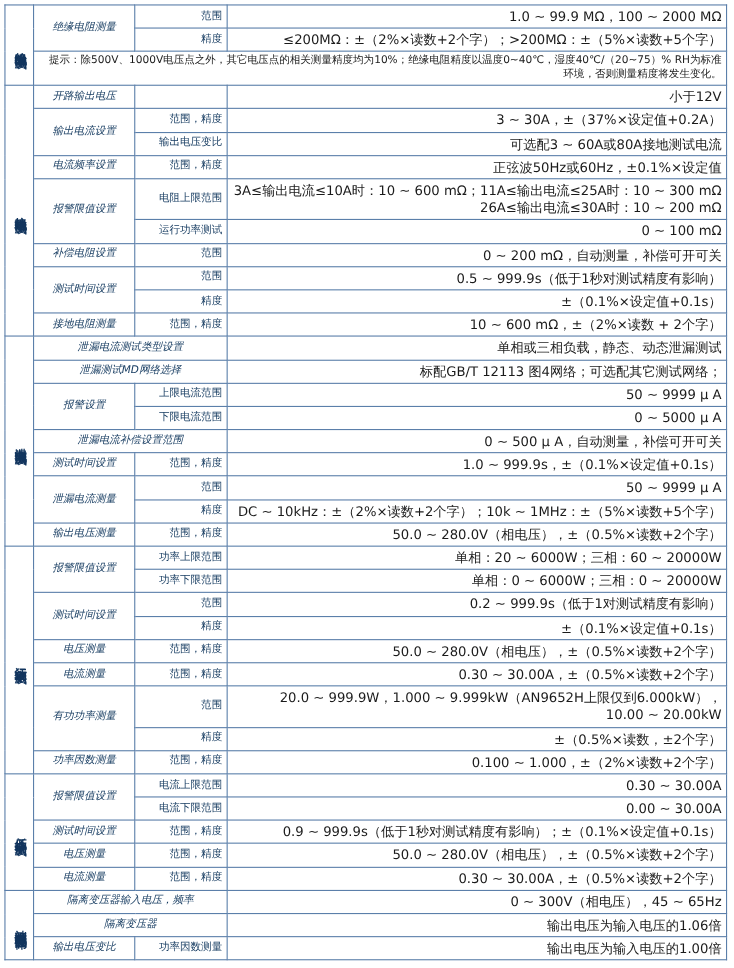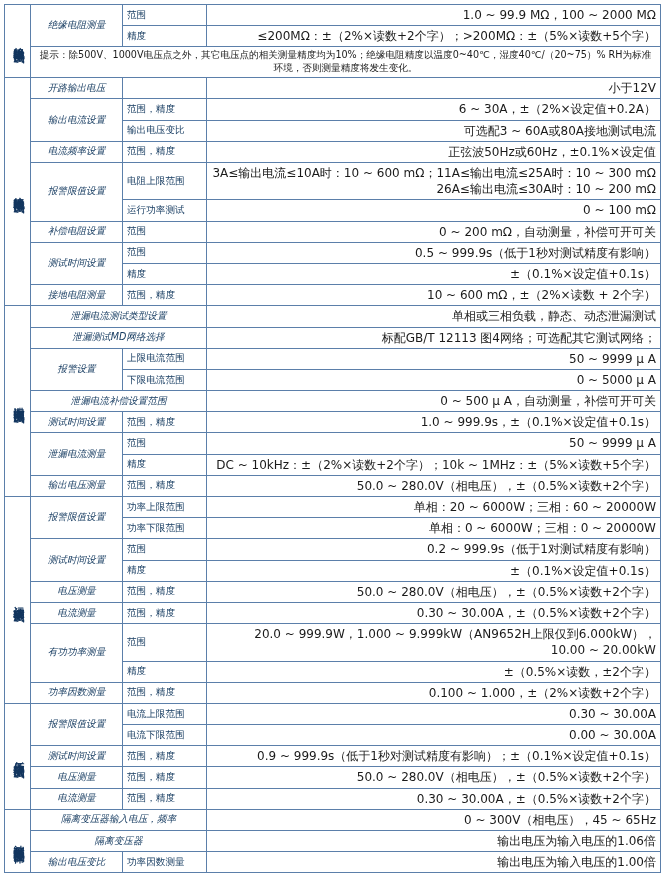--- a/index.html
+++ b/index.html
@@ -55,31 +55,31 @@
     width: 92px;
     background: #eaf2fa;
     text-align: center;
     font-size: 9.6px;
     color: #13395f;
     font-style: italic;
   }
   td.sub {
     width: 84px;
     background: #f4f9fd;
-    text-align: left;
+    text-align: right;
     font-size: 9.6px;
     color: #13395f;
   }
   td.val {
     text-align: right;
     font-size: 12px;
     padding-left: 6px;
   }
   td.note {
-    text-align: center;
+    text-align: right;
     font-size: 9.6px;
     padding: 3px 6px;
     line-height: 1.5;
     background: #ffffff;
   }
 </style>
 </head>
 <body>
 
 <div id="sheet">
@@ -106,21 +106,21 @@
         </tr>
         <tr>
           <td class="sect" rowspan="10"><span class="vert">接地电阻测试</span></td>
           <td class="item">开路输出电压</td>
           <td class="sub"></td>
           <td class="val">小于12V</td>
         </tr>
         <tr>
           <td class="item" rowspan="2">输出电流设置</td>
           <td class="sub">范围，精度</td>
-          <td class="val">6 ~ 30A，±（2%×设定值+0.2A）</td>
+          <td class="val">3 ~ 30A，±（37%×设定值+0.2A）</td>
         </tr>
         <tr>
           <td class="sub">输出电压变比</td>
           <td class="val">可选配3 ~ 60A或80A接地测试电流</td>
         </tr>
         <tr>
           <td class="item">电流频率设置</td>
           <td class="sub">范围，精度</td>
           <td class="val">正弦波50Hz或60Hz，±0.1%×设定值</td>
         </tr>

